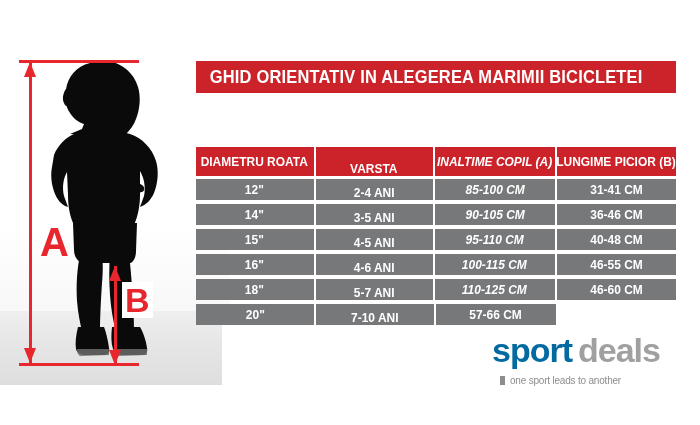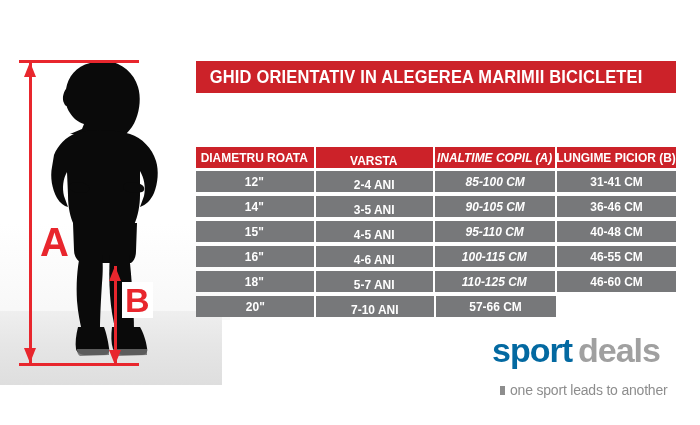--- a/index.html
+++ b/index.html
@@ -59,21 +59,21 @@
     color:#ffffff;font-weight:bold;font-size:17.5px;
     letter-spacing:0.2px;white-space:nowrap;
     font-family:"Liberation Sans", sans-serif;
     transform:scaleX(0.94);
   }
 
   .table{position:absolute;left:0;top:147px;width:480px;}
   .row{display:flex;gap:2px;margin-bottom:3px;}
   .cell{
     display:flex;align-items:center;justify-content:center;
-    height:21px;color:#ffffff;font-weight:bold;font-size:13px;
+    height:29px;color:#ffffff;font-weight:bold;font-size:13px;
     font-family:"Liberation Sans", sans-serif;
     white-space:nowrap;overflow:hidden;
     transform-origin:center;
   }
   .cell span{display:inline-block;transform:scaleX(0.92);}
   .head .cell{background:#cc2229;}
   .body-row .cell{background:#77787a;height:21px;}
   .body-row{margin-bottom:4px;}
   .c0{width:118px;}
   .c1{width:118px;align-items:flex-end;}
@@ -83,23 +83,23 @@
   
   .logo{position:absolute;left:296px;top:333px;width:186px;height:48px;}
   .logo-main{
     font-family:"Liberation Sans", sans-serif;
     font-size:34px;font-weight:bold;line-height:34px;letter-spacing:-1px;
     white-space:nowrap;
   }
   .logo-sport{color:#0369a1;}
   .logo-deals{color:#a0a0a0;margin-left:6px;}
   .logo-tag{
-    margin-top:15px;
-    font-family:"Liberation Sans", sans-serif;
-    font-size:14px;color:#8d8d8d;letter-spacing:-0.2px;white-space:nowrap;
+    margin-top:8px;
+    font-family:"Liberation Sans", sans-serif;
+    font-size:10px;color:#8d8d8d;letter-spacing:-0.2px;white-space:nowrap;
     display:flex;align-items:center;
   }
   .tag-dot{display:inline-block;width:5px;height:9px;background:#8d8d8d;margin-right:5px;margin-left:8px;}
 </style>
 </head>
 <body>
 
 <div id="root">
 
   <div class="illus">

